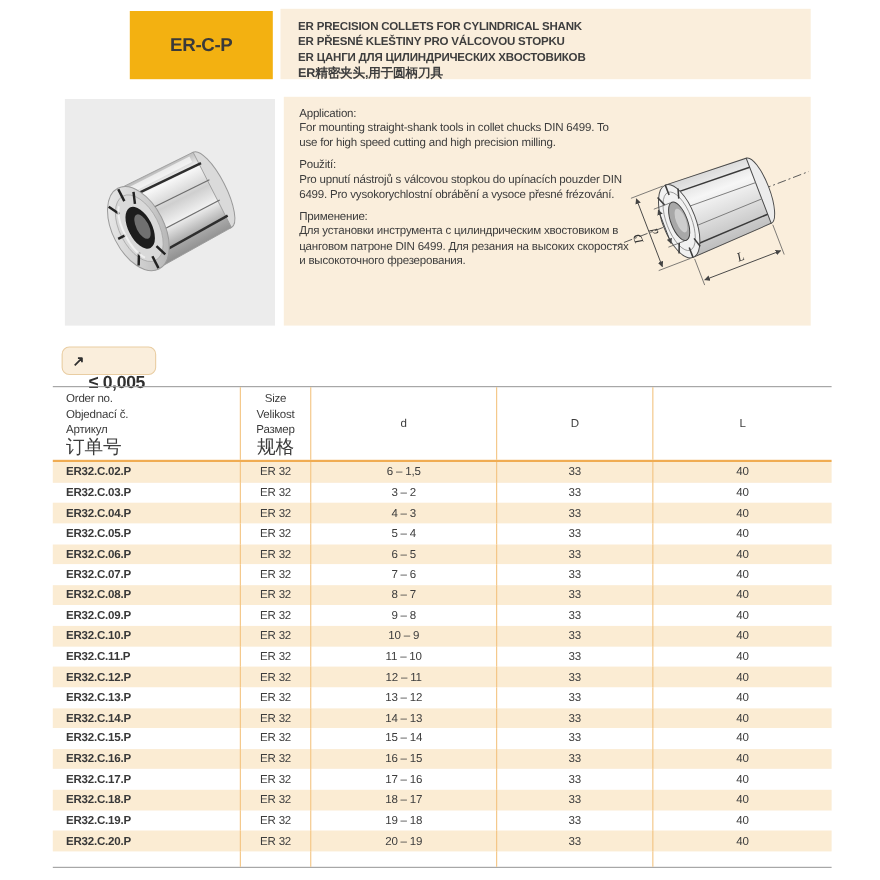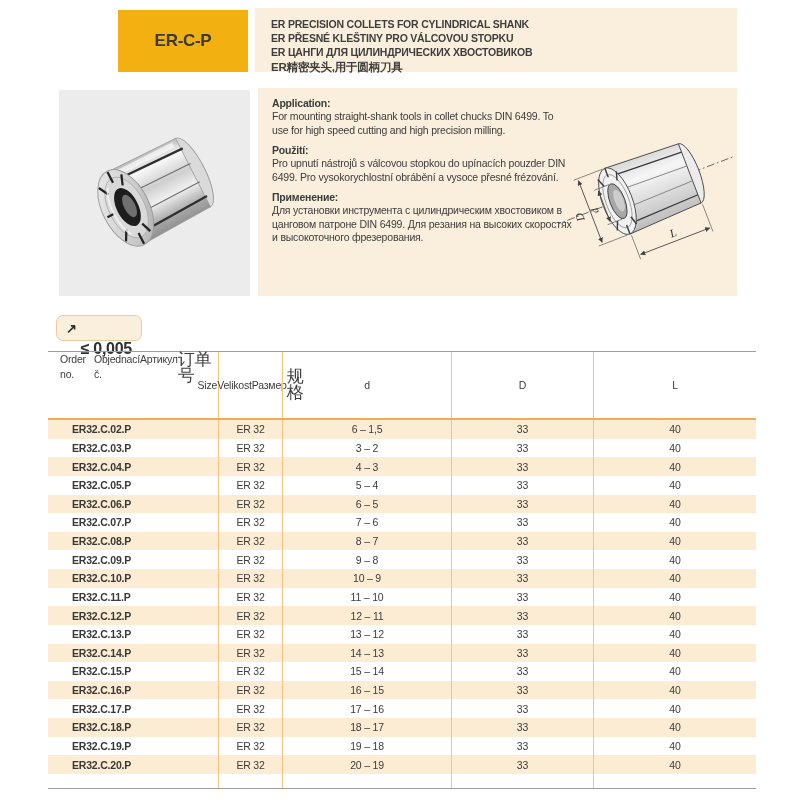--- a/index.html
+++ b/index.html
@@ -23,53 +23,53 @@
   
   .photo-box{
     position:absolute;left:59px;top:90px;width:191px;height:206px;background:#ececec;
     display:flex;align-items:center;justify-content:center;
   }
   .info-box{
     position:absolute;left:258px;top:88px;width:479px;height:208px;background:#faeedc;
   }
   .info-text{position:absolute;left:14px;top:8px;width:300px;}
   .info-section{margin-bottom:6px;}
-  .info-section .lbl{font-size:10.5px;font-weight:bold;line-height:14px;color:#3b3b3b;}
+  .info-section .lbl{font-size:10.5px;font-weight:normal;line-height:14px;color:#3b3b3b;}
   .info-section .txt{font-size:10.5px;line-height:13.5px;color:#3d3d3d;}
   .drawing-wrap{position:absolute;right:2px;top:8px;}
   
   .tol-badge{
     position:absolute;left:56px;top:315px;height:26px;min-width:72px;
     background:#faeedc;border:1px solid #e9cda2;border-radius:7px;
     display:inline-flex;align-items:center;justify-content:center;gap:4px;
     box-sizing:border-box;padding:0 9px;
   }
   .tol-badge .arrow{font-size:13px;font-weight:bold;color:#2f2f2f;line-height:1;}
   .tol-badge .val{font-size:16px;font-weight:bold;color:#2f2f2f;letter-spacing:-0.3px;margin-top:41px;}
   
   .tbl{position:absolute;left:48px;top:351px;width:708px;}
   .thead{
     display:grid;grid-template-columns:170px 64px 169px 142px 163px;
     border-top:1px solid #9e9e9e;border-bottom:2px solid #f0ac52;height:69px;box-sizing:border-box;
   }
-  .thead .hc{box-sizing:border-box;display:flex;justify-content:center;}
+  .thead .hc{box-sizing:border-box;display:flex;flex-direction:column;justify-content:center;}
   .thead .hc div{font-size:10.5px;line-height:14.8px;color:#3c3c3c;}
   .thead .hc div:nth-child(4){font-size:17px;line-height:16px;}
   .hc.c1{align-items:flex-start;padding-left:12px;}
   .hc.c2,.hc.c3,.hc.c4,.hc.c5{align-items:center;text-align:center;}
   .hc.c2,.hc.c3,.hc.c4,.hc.c5,
   .cell.c2,.cell.c3,.cell.c4,.cell.c5{border-left:1px solid #f3c480;}
   .tbody .trow{
     display:grid;grid-template-columns:170px 64px 169px 142px 163px;
     height:18.63px;
   }
   .trow.odd{background:#fbecd3;}
   .trow.even{background:#ffffff;}
   .cell{box-sizing:border-box;display:flex;align-items:center;font-size:10.5px;color:#3c3c3c;}
-  .cell.c1{font-weight:bold;padding-left:24px;color:#383838;}
+  .cell.c1{font-weight:bold;padding-left:12px;color:#383838;}
   .cell.c2,.cell.c3,.cell.c4,.cell.c5{justify-content:center;}
   .tfoot{
     display:grid;grid-template-columns:170px 64px 169px 142px 163px;
     height:15px;border-bottom:1px solid #9e9e9e;box-sizing:border-box;
   }
   .tfoot span{border-left:1px solid #f3c480;}
   .tfoot span:first-child{border-left:none;}
   svg text{font-family:"Liberation Serif", serif;}
 </style>
 </head>

